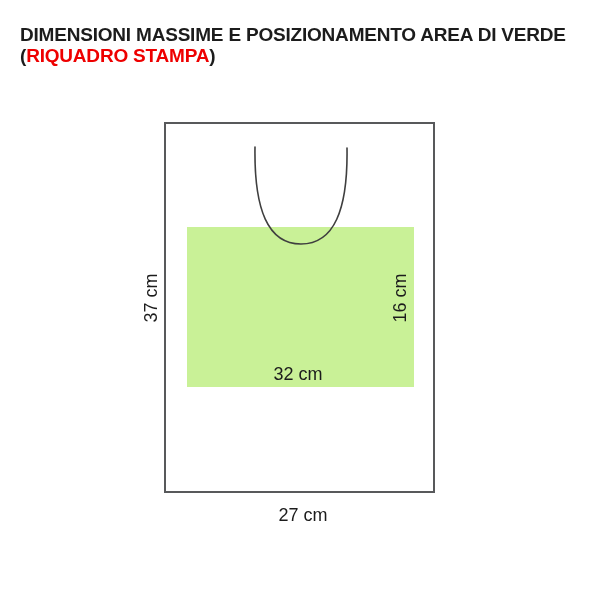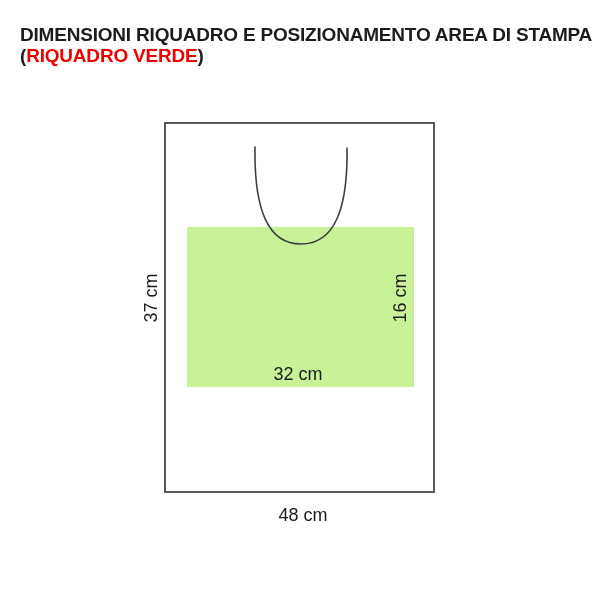--- a/index.html
+++ b/index.html
@@ -71,37 +71,37 @@
   .label-16 { left: 360px; top: 287px; }
   .label-23 { left: 258px; top: 363px; }
   .label-27 { left: 263px; top: 504px; }
 </style>
 </head>
 <body>
 
 <div class="page">
 
   <h1 class="title">
-    <span class="line">DIMENSIONI RIQUADRO E POSIZIONAMENTO AREA DI STAMPA</span>
-    <span class="line"><span>(</span><span class="red">RIQUADRO VERDE</span><span>)</span></span>
+    <span class="line">DIMENSIONI MASSIME E POSIZIONAMENTO AREA DI VERDE</span>
+    <span class="line"><span>(</span><span class="red">RIQUADRO STAMPA</span><span>)</span></span>
   </h1>
 
   <div class="diagram">
 
     <div class="bag-outline"></div>
 
     <div class="print-area"></div>
 
     <svg class="curve-svg" viewBox="0 0 600 600" xmlns="http://www.w3.org/2000/svg">
       <path d="M 255 147 C 254 210 268 244 301 244 C 334 244 348 210 347 148" fill="none" stroke="#3f3f3f" stroke-width="1.6" stroke-linecap="round"></path>
     </svg>
 
     <div class="dim-label vertical label-37">37 cm</div>
 
     <div class="dim-label vertical label-16">16 cm</div>
 
     <div class="dim-label label-23">32 cm</div>
 
-    <div class="dim-label label-27">48 cm</div>
+    <div class="dim-label label-27">27 cm</div>
 
   </div>
 
 </div>
 
 </body></html>

